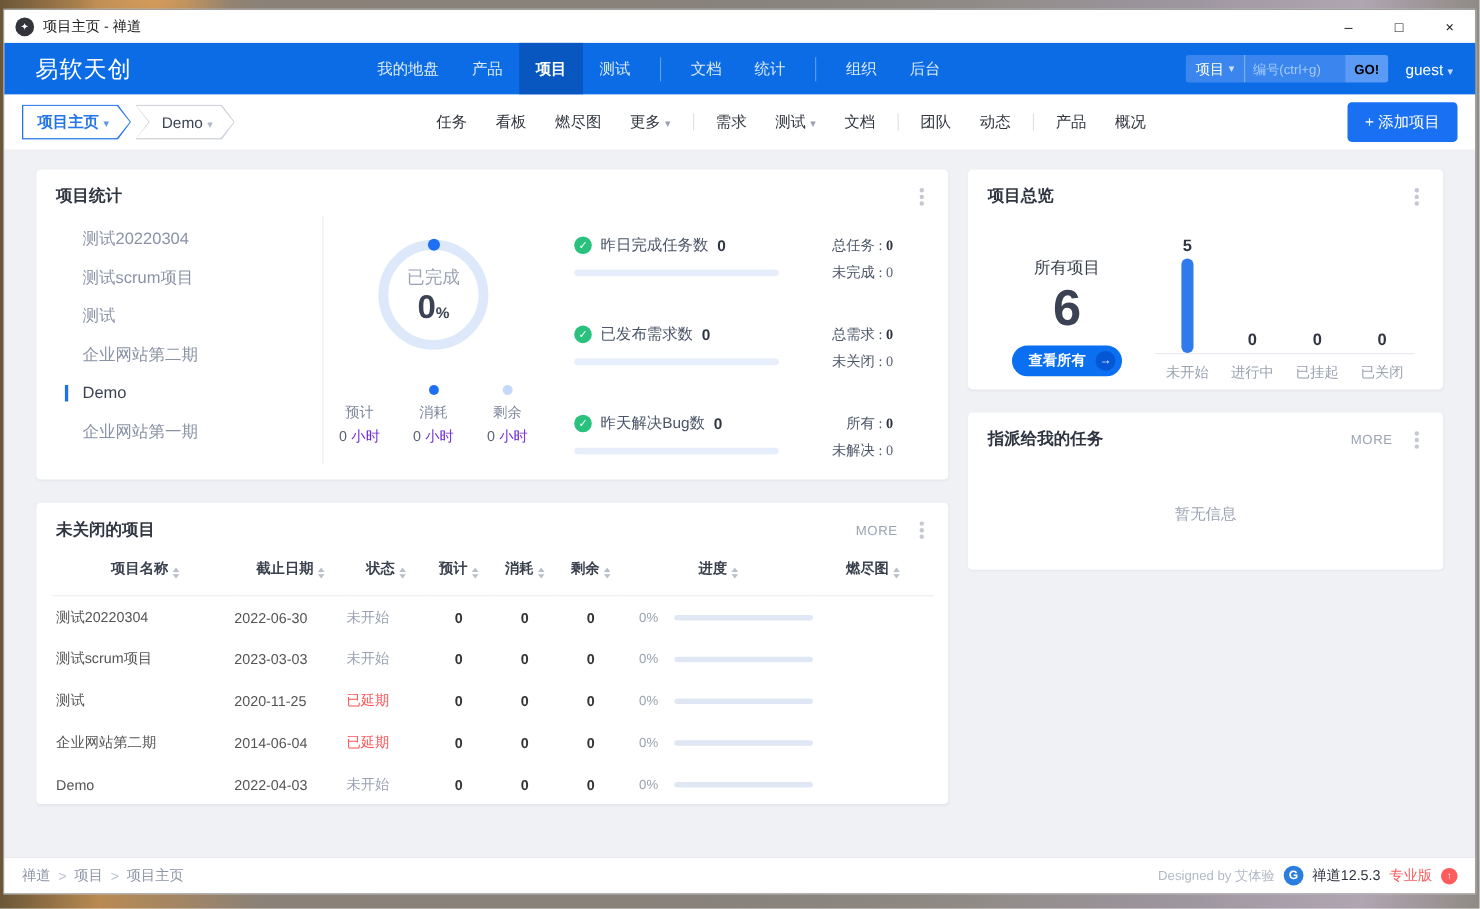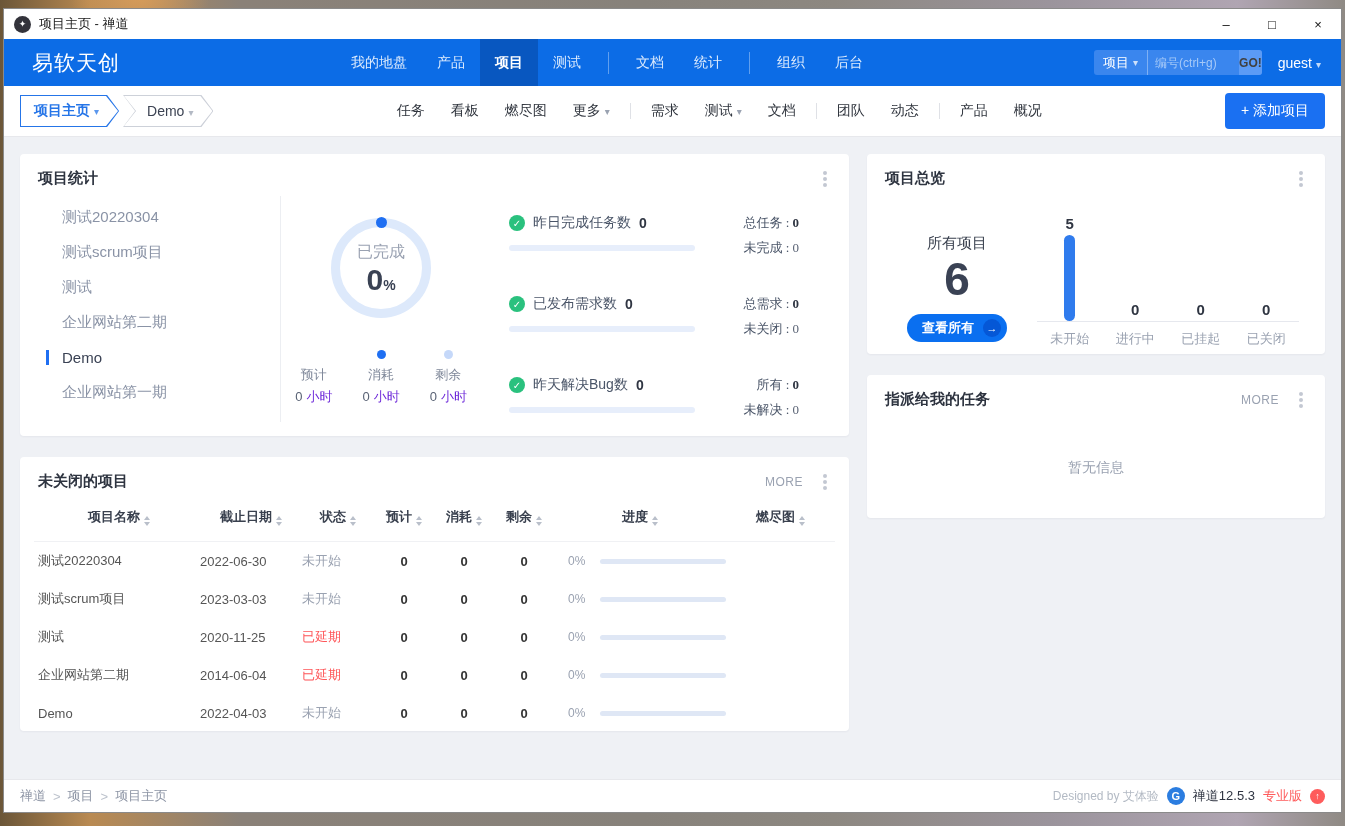--- a/index.html
+++ b/index.html
@@ -26,21 +26,21 @@
   .brand { color:#fff; font-size:21px; letter-spacing:1px; margin-left:8px; white-space:nowrap; }
   .nav-center { flex:1; display:flex; justify-content:center; align-items:center; height:100%; }
   .nav-item { padding:0 15px; height:100%; display:flex; align-items:center; font-size:14px; color:#ddebfd; cursor:pointer; white-space:nowrap; }
   .nav-item.active { background:#0857c0; color:#fff; font-weight:bold; }
   .nav-item.divider { padding:0; width:1px; height:22px; background:rgba(255,255,255,.35); margin:0 12px; align-self:center; }
   .search-group { display:flex; align-items:stretch; height:25px; border-radius:3px; overflow:hidden; background:#3a86ee; }
   .search-scope { display:flex; align-items:center; padding:0 9px; font-size:13px; color:#fff; cursor:pointer; }
   .search-input { width:92px; background:transparent; border:none; outline:none;
     border-left:1px solid rgba(255,255,255,.35); color:#eaf3ff; font-size:12px; padding:0 7px; }
   .search-input::placeholder { color:#a5c9f8; }
-  .go-btn { background:#5b9bf6; color:#404040; font-size:12px; font-weight:bold; border:none; padding:0 0; cursor:pointer; }
+  .go-btn { background:#5b9bf6; color:#000000; font-size:12px; font-weight:bold; border:none; padding:0 8px; cursor:pointer; }
   .user-menu { margin-left:16px; color:#fff; font-size:14px; cursor:pointer; }
   .caret::after { content:"▾"; font-size:10px; margin-left:4px; opacity:.75; }
 
   
   .toolbar { height:51px; background:#fff; border-bottom:1px solid #e7e8ec; display:flex; align-items:center; padding:0 16px; flex:0 0 auto; }
   .crumbs { display:flex; align-items:center; }
   .crumb { position:relative; height:32px; display:flex; align-items:center; cursor:pointer; }
   .crumb .shape-bg { position:absolute; inset:0; }
   .crumb .shape-fg { position:absolute; inset:1px; background:#fff; }
   .crumb-first .shape-bg, .crumb-first .shape-fg { clip-path:polygon(0 0,calc(100% - 12px) 0,100% 50%,calc(100% - 12px) 100%,0 100%); }
@@ -52,21 +52,21 @@
   .crumb-first .label { color:#2575e8; font-weight:bold; }
   .crumb-next .label { color:#3c4353; padding-left:24px; }
   .crumb-next .label.caret::after { color:#9aa2b1; }
   .toolbar-menu { flex:1; display:flex; justify-content:center; align-items:center; }
   .t-item { padding:0 13px; font-size:14px; color:#2f343d; cursor:pointer; white-space:nowrap; }
   .t-item.divider { padding:0; width:1px; height:16px; background:#dfe1e6; margin:0 7px; }
   .t-item.caret::after { color:#9aa2b1; opacity:1; }
   .add-btn { background:#1a70f2; color:#fff; border:none; border-radius:4px; font-size:14px; padding:9px 16px; cursor:pointer; white-space:nowrap; }
 
   
-  .content { flex:1; background:#eff1f5; padding:17px 16px 0; display:flex; gap:18px; overflow:hidden; }
+  .content { flex:1; background:#eff1f5; padding:17px 29px 0; display:flex; gap:18px; overflow:hidden; }
   .col-left { width:829px; flex:0 0 auto; display:flex; flex-direction:column; gap:21px; }
   .col-right { flex:1; display:flex; flex-direction:column; gap:21px; }
   .card { background:#fff; border-radius:4px; box-shadow:0 1px 2px rgba(30,40,70,.05); }
   .card-head { display:flex; align-items:center; padding:15px 18px 8px; }
   .card-title { font-size:15px; font-weight:bold; color:#2e3440; }
   .head-right { margin-left:auto; display:flex; align-items:center; gap:16px; }
   .more-link { font-size:12px; color:#9aa2b1; letter-spacing:.5px; cursor:pointer; }
   .kebab { width:4px; height:4px; border-radius:50%; background:#c3c8d2;
     box-shadow:0 -6px 0 #c3c8d2,0 6px 0 #c3c8d2; margin:6px 4px; cursor:pointer; }
 

